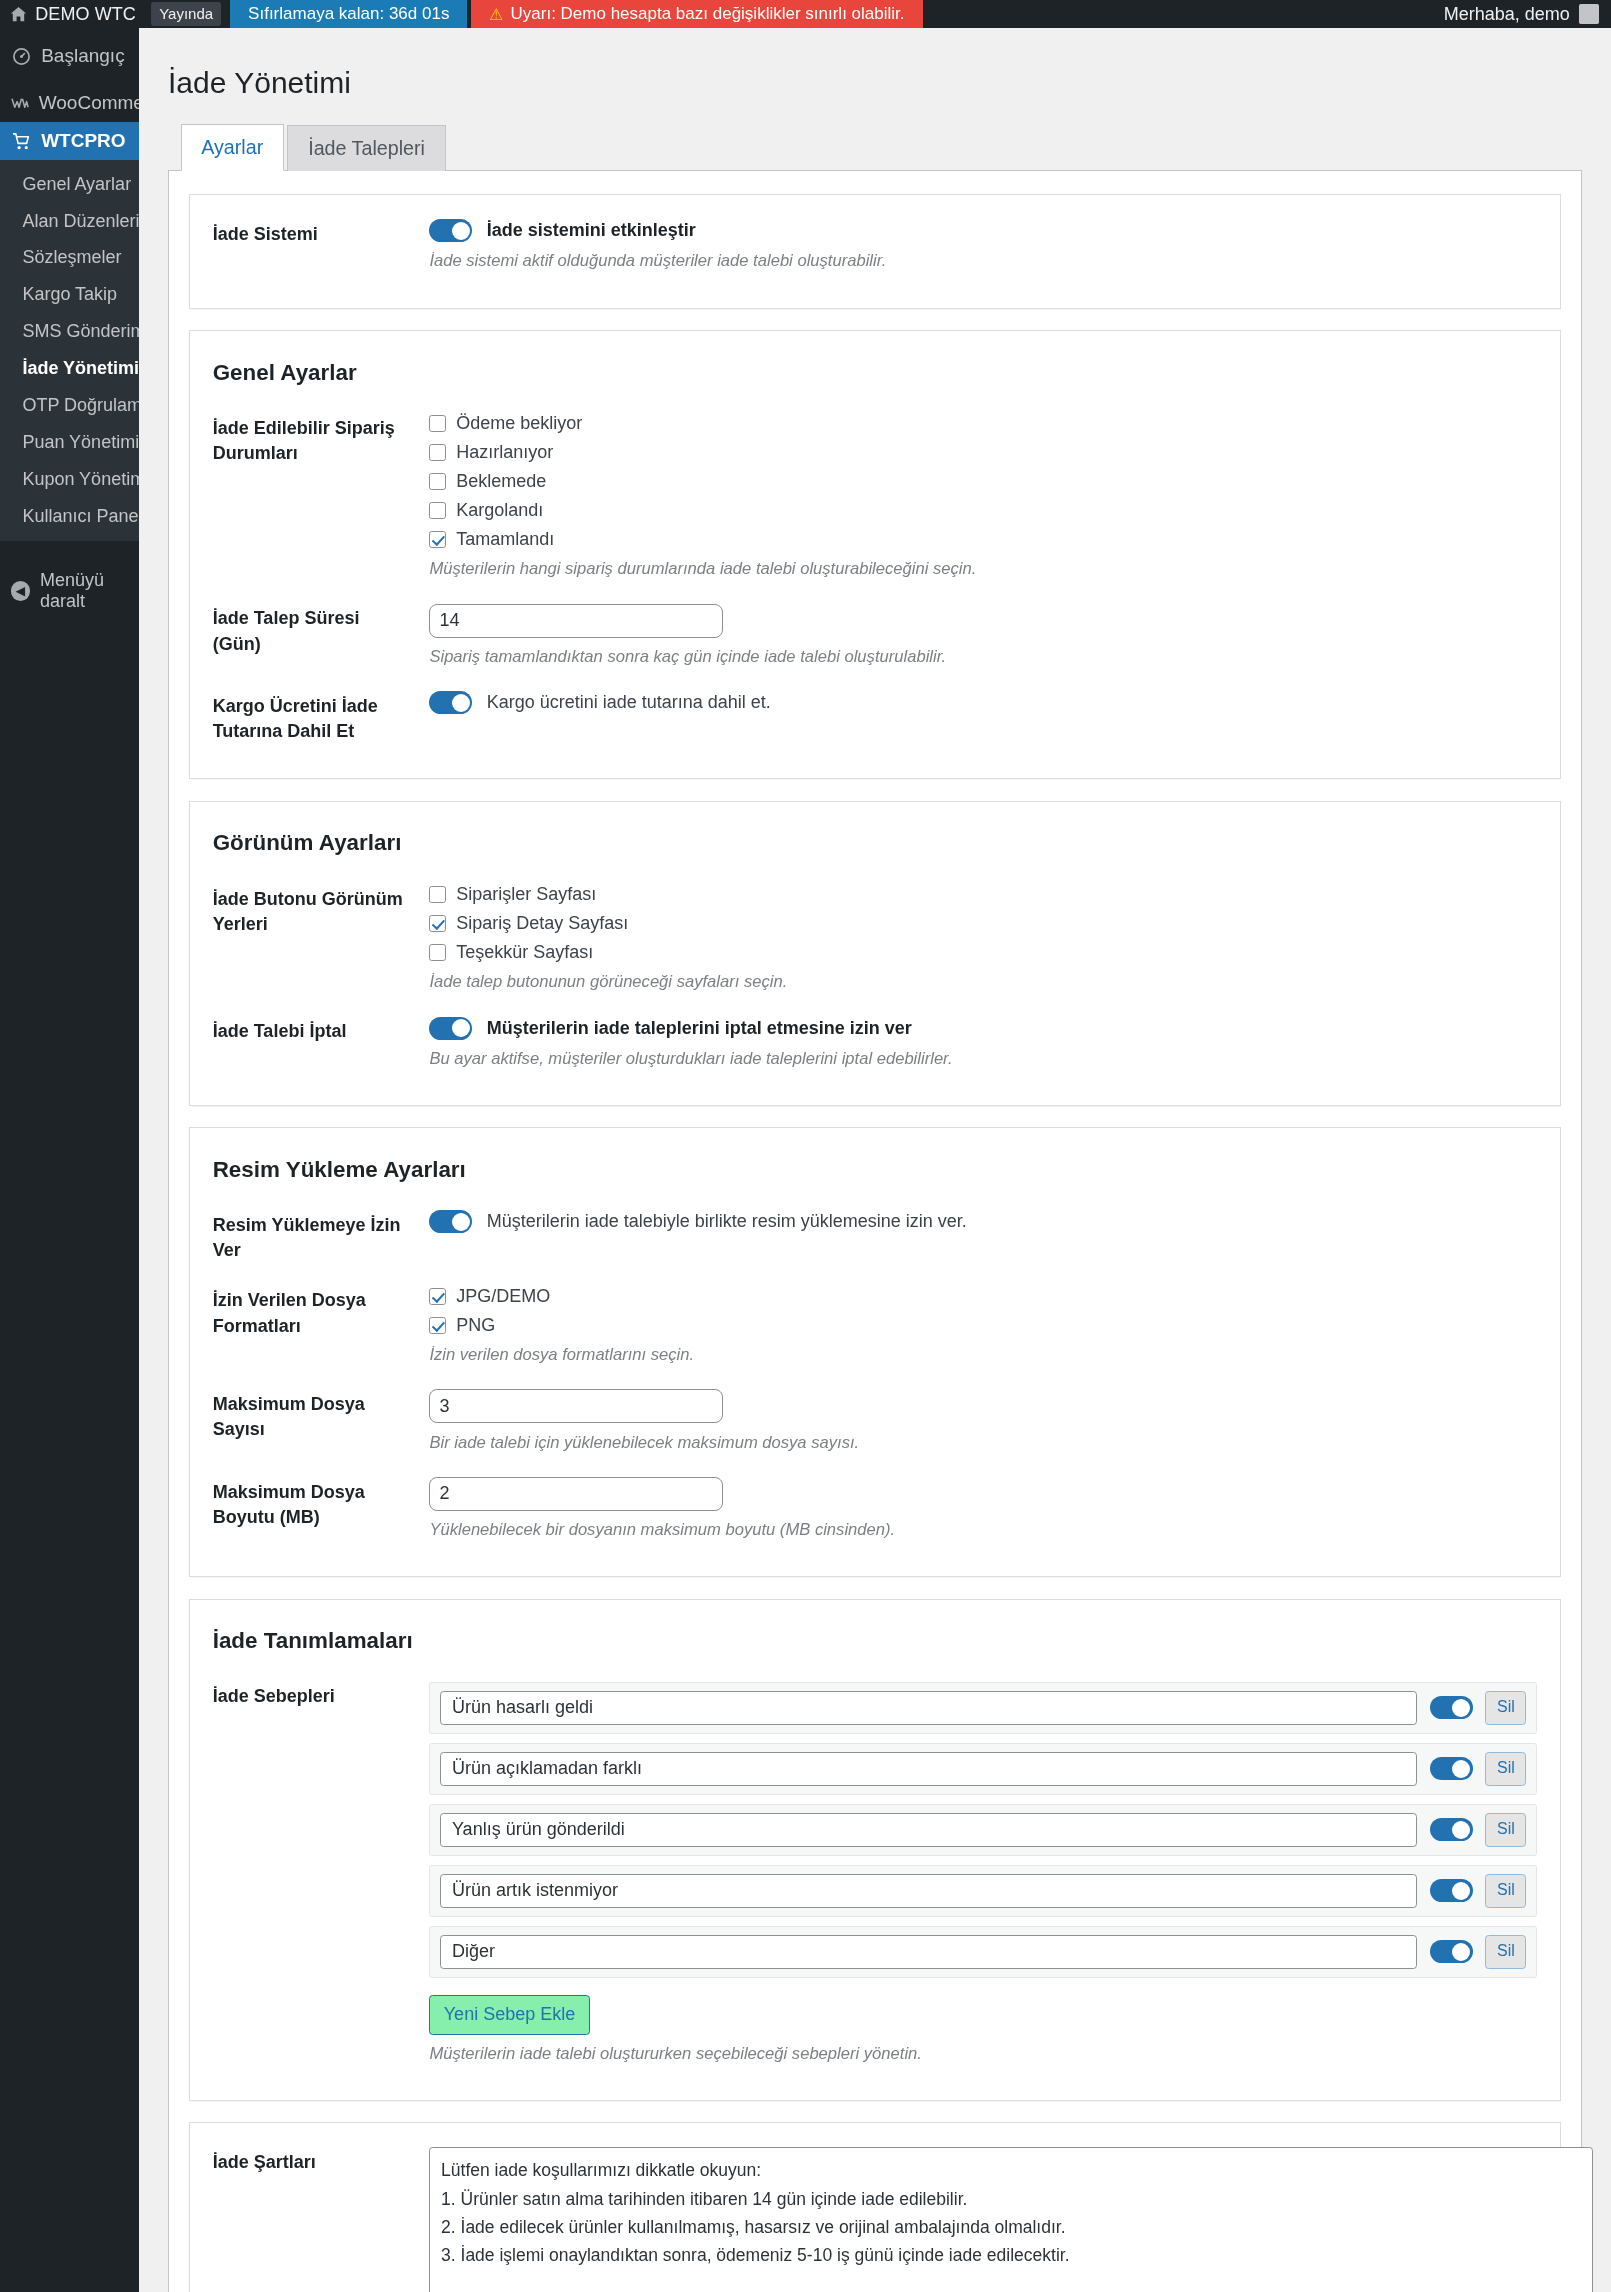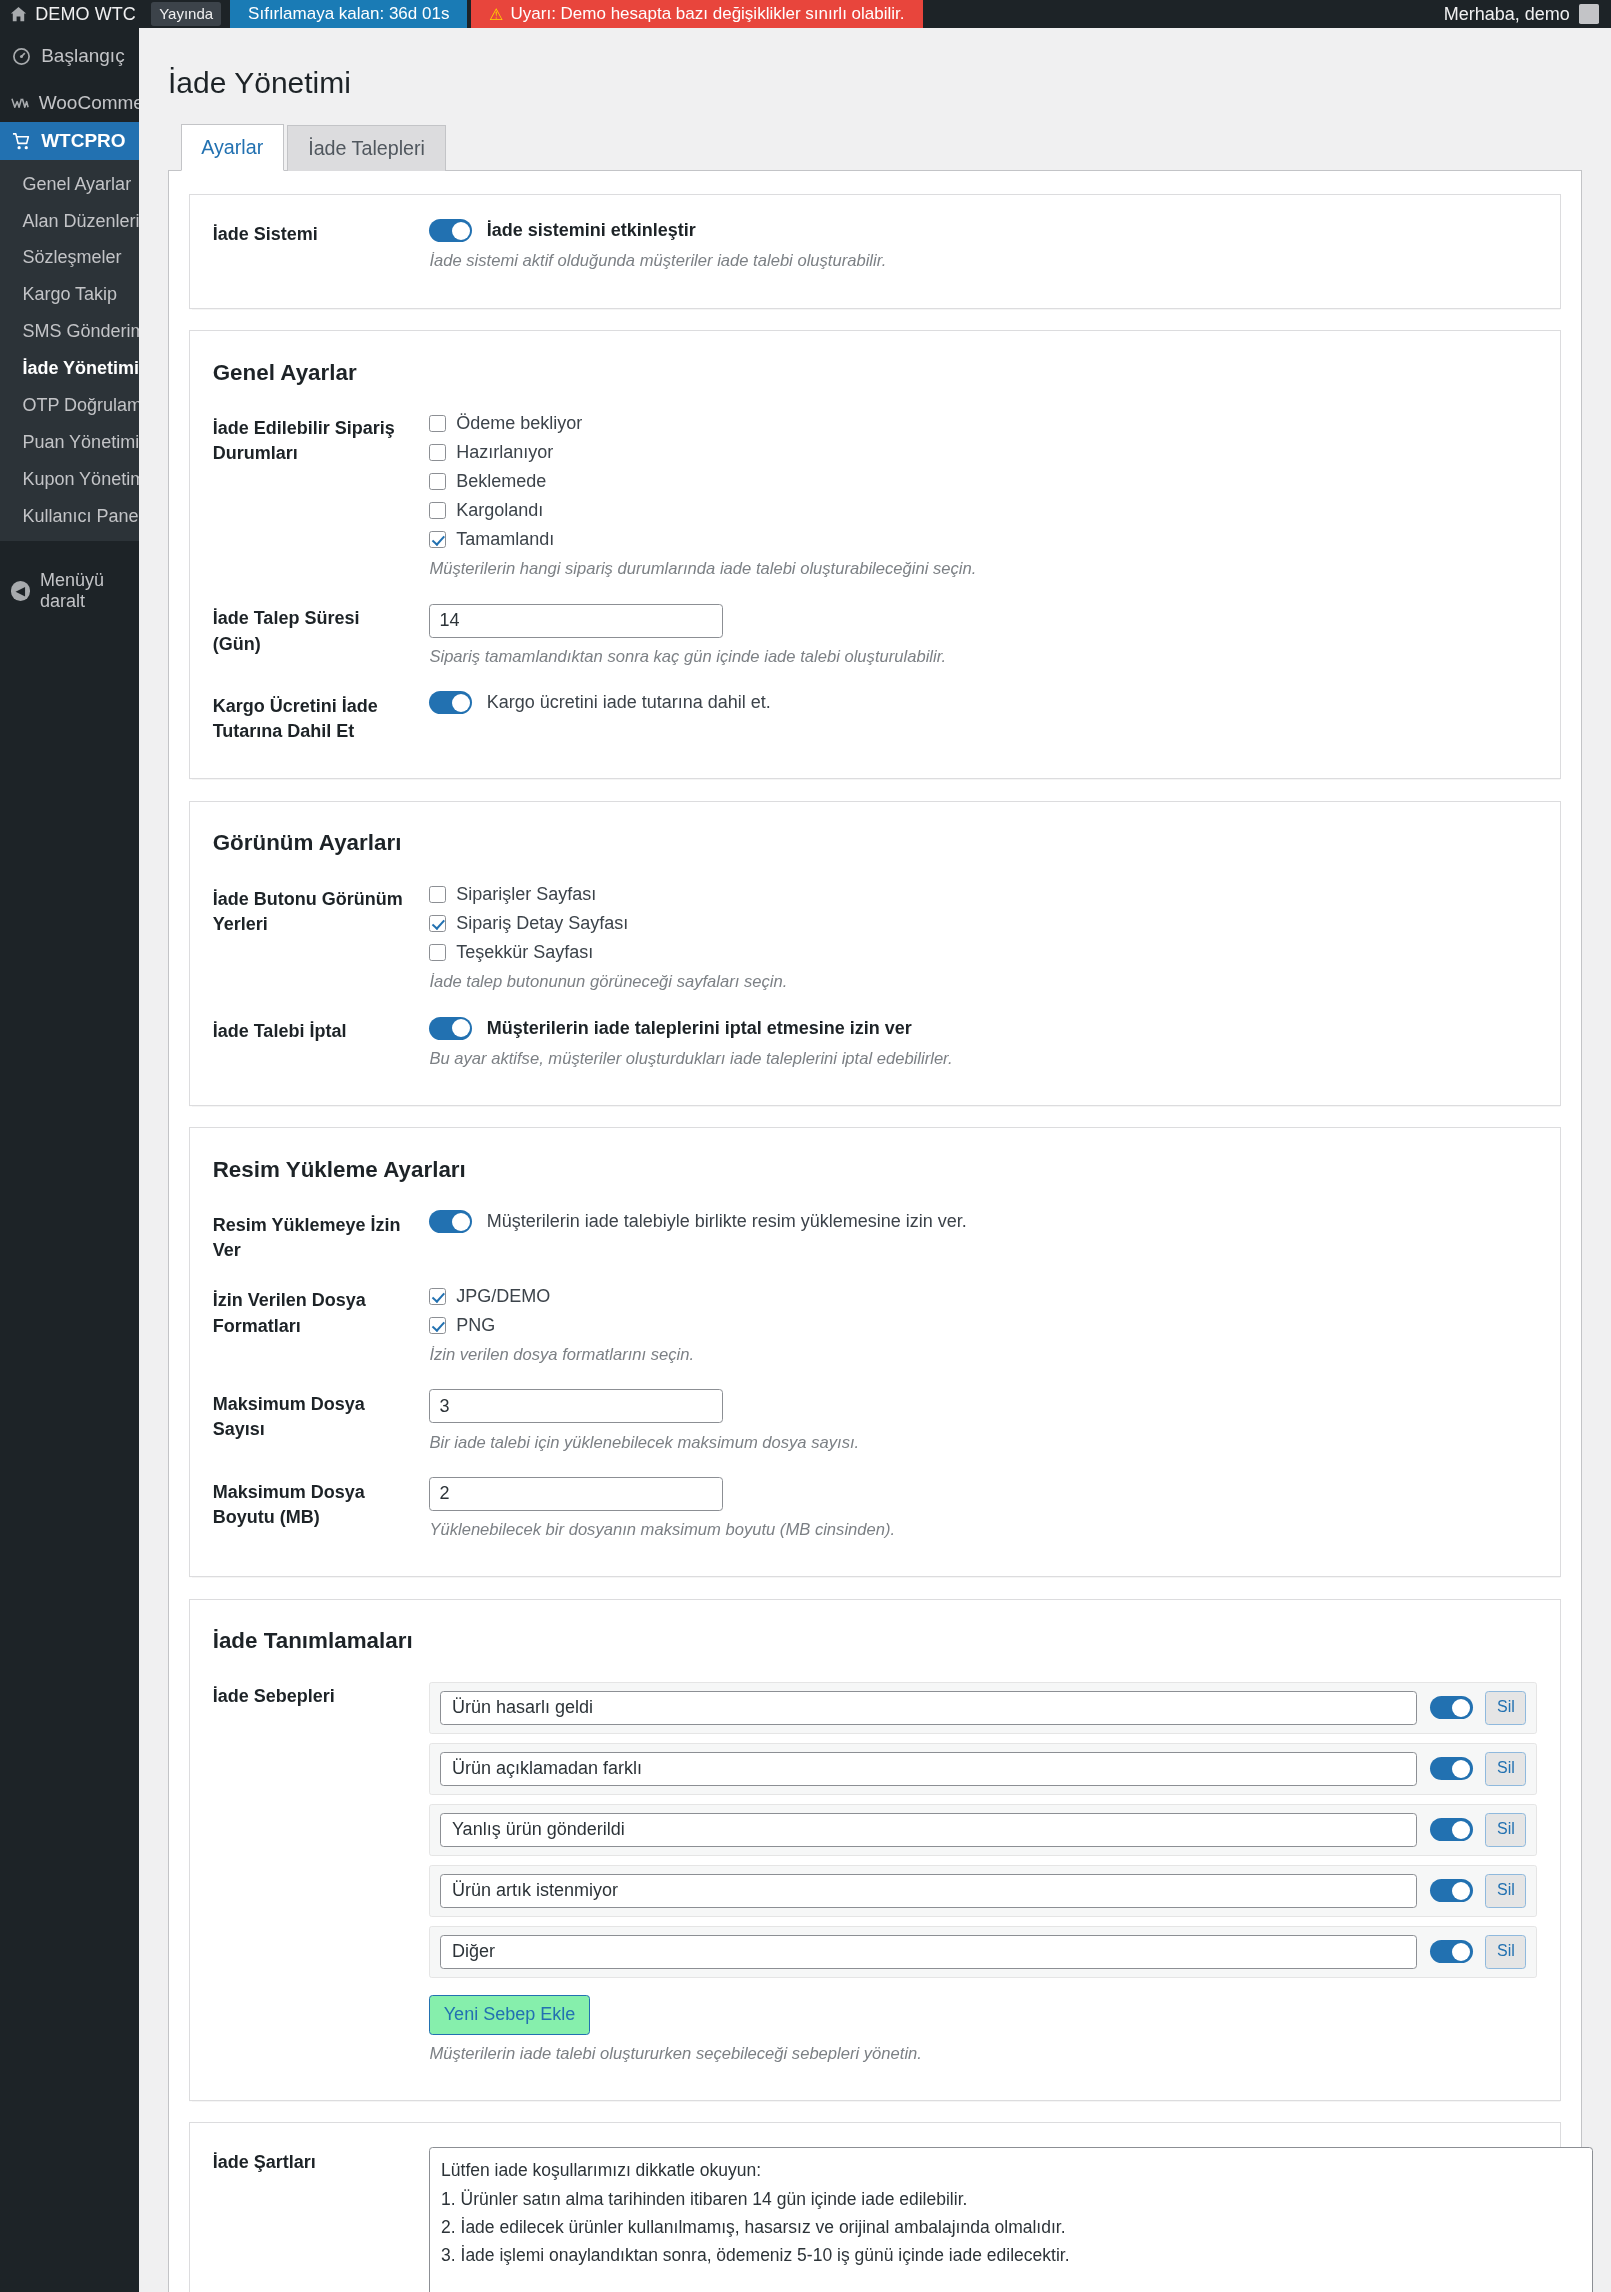--- a/index.html
+++ b/index.html
@@ -167,21 +167,21 @@
   }
   .cb-label { font-size:18px; color:#3c434a; }
 
   
   input.txt {
     height:34px; border:0.9px solid #8c8f94; border-radius:3.6px;
     background:#fff; font-size:18px; padding:0 9px;
     color:#2c3338; font-family:"Liberation Sans", sans-serif;
     box-shadow:0 0 0 transparent;
   }
-  input.txt.small { width:294px; }
+  input.txt.small { width:294px;border-radius:8px; }
 
   
   .reason-row {
     display:flex; align-items:center; gap:12.5px;
     background:#f6f7f7; border:0.9px solid #e5e5e5; border-radius:2.7px;
     padding:8px 9.9px; margin-bottom:9px;
   }
   .reason-row input.reason-input {
     flex:1 1 auto; height:34px;
     border:0.9px solid #8c8f94; border-radius:3.6px; background:#fff;

